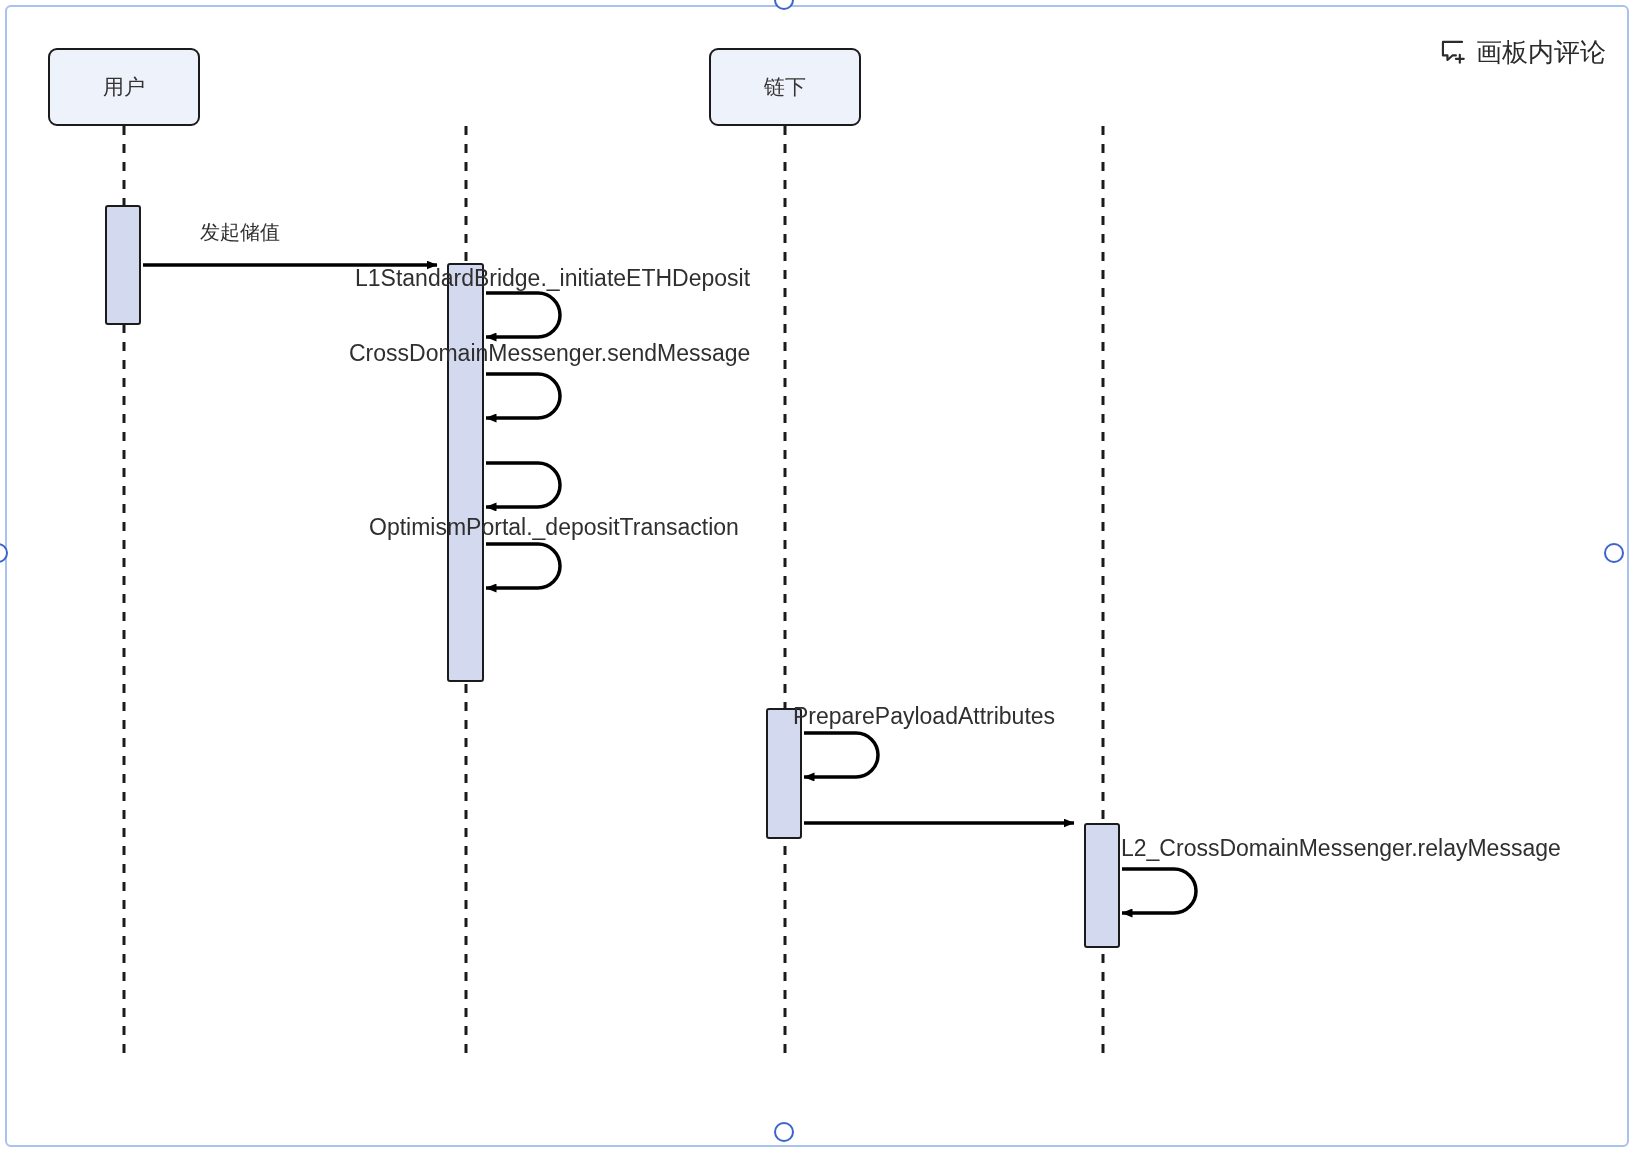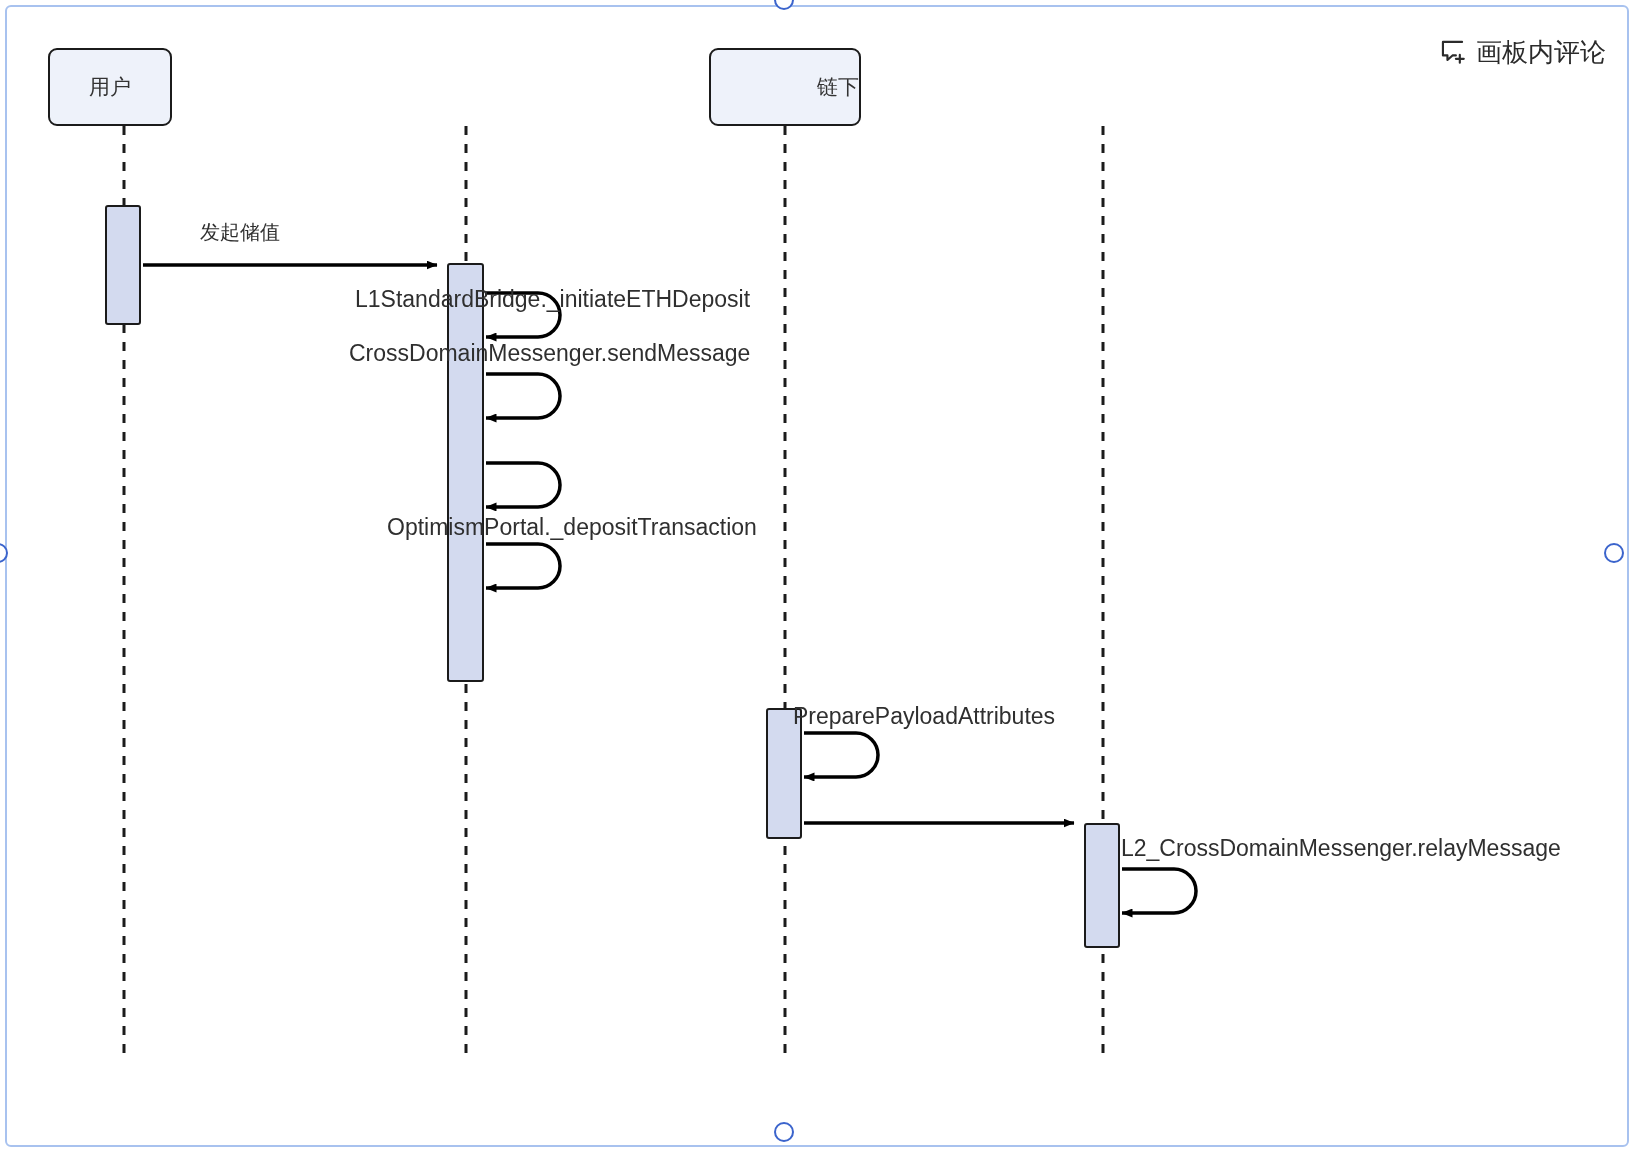--- a/index.html
+++ b/index.html
@@ -143,36 +143,36 @@
 
       <g stroke="#000000" stroke-width="3.5" fill="none">
         <line x1="804" y1="823" x2="1074" y2="823" marker-end="url(#arrowhead)"></line>
       </g>
 
       <g stroke="#000000" stroke-width="3.5" fill="none">
         <path d="M1122,869 L1174,869 A22,22 0 0 1 1174,913 L1122,913" marker-end="url(#arrowhead)"></path>
       </g>
     </svg>
 
-    <div class="participant-box" style="left:48px;  top:48px;  width:124px; height:78px;">
+    <div class="participant-box" style="left:48px;  top:48px;  width:152px; height:78px;">
       <span>用户</span>
     </div>
-    <div class="participant-box" style="left:709px; top:48px;  width:152px; height:78px;justify-content:flex-end;">
+    <div class="participant-box" style="left:709px; top:48px;  width:152px; height:78px;">
       <span>链下</span>
     </div>
 
     <div class="activation-bar" style="left:105px;  top:205px; width:36px; height:120px;"></div>
     <div class="activation-bar" style="left:447px;  top:263px; width:37px; height:419px;"></div>
     <div class="activation-bar" style="left:766px;  top:708px; width:36px; height:131px;"></div>
     <div class="activation-bar" style="left:1084px; top:823px; width:36px; height:125px;"></div>
 
     <div class="msg-label cjk" style="left:200px; top:222px;">发起储值</div>
-    <div class="msg-label" style="left:355px; top:288px;">L1StandardBridge._initiateETHDeposit</div>
+    <div class="msg-label" style="left:355px; top:267px;">L1StandardBridge._initiateETHDeposit</div>
     <div class="msg-label" style="left:349px; top:342px;">CrossDomainMessenger.sendMessage</div>
-    <div class="msg-label" style="left:369px; top:516px;margin-left:18px;">OptimismPortal._depositTransaction</div>
+    <div class="msg-label" style="left:369px; top:516px;">OptimismPortal._depositTransaction</div>
     <div class="msg-label" style="left:793px; top:705px;">PreparePayloadAttributes</div>
     <div class="msg-label" style="left:1121px; top:837px;">L2_CrossDomainMessenger.relayMessage</div>
 
   </div>
 
   <div id="selection-frame"></div>
   <div class="resize-handle rh-top"></div>
   <div class="resize-handle rh-bottom"></div>
   <div class="resize-handle rh-left"></div>
   <div class="resize-handle rh-right"></div>

